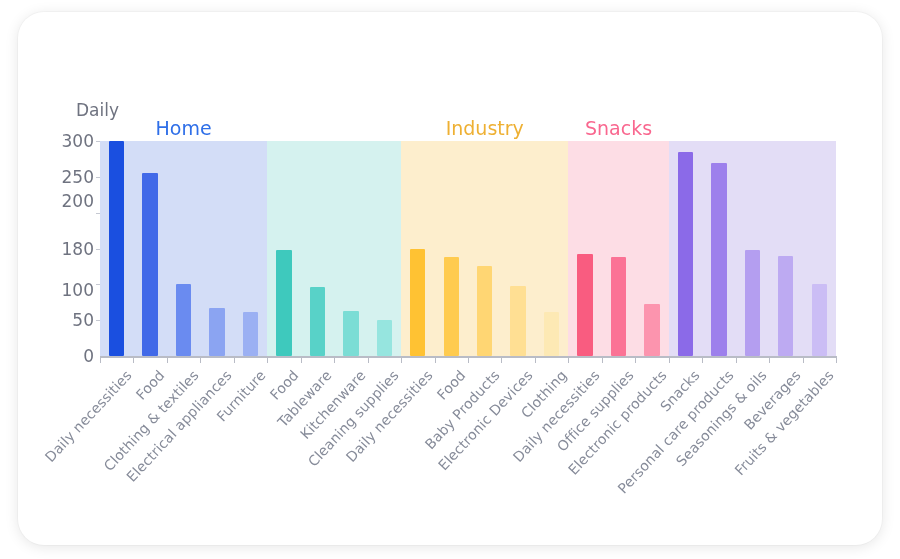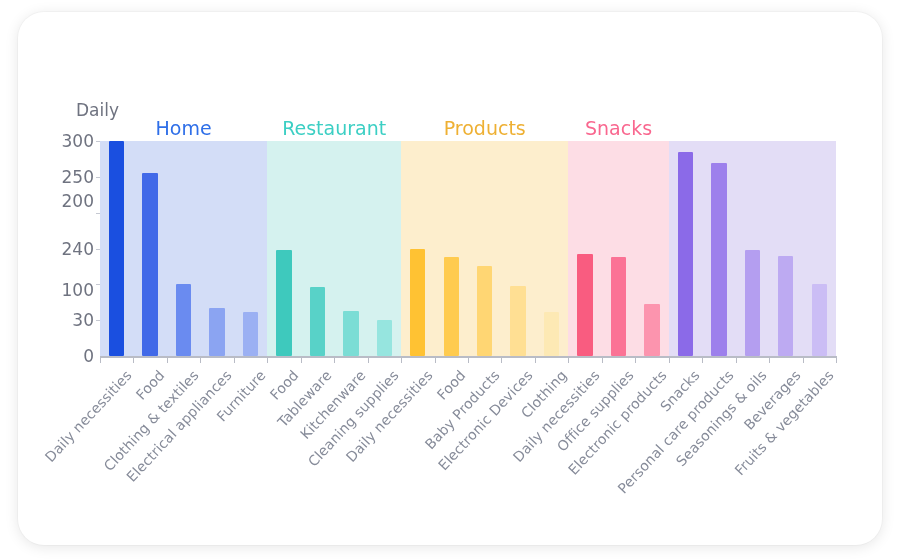--- a/index.html
+++ b/index.html
@@ -115,23 +115,23 @@
 </head>
 <body>
 
 <div id="card">
 
 
   <div id="amount-label">Daily</div>
 
   <div id="yaxis-wrap">
       <div class="ylabel" style="top: 215px;">0</div>
-      <div class="ylabel" style="top: 179.167px;">30</div>
+      <div class="ylabel" style="top: 179.167px;">50</div>
       <div class="ylabel" style="top: 149px;">100</div>
-      <div class="ylabel" style="top: 107.5px;">240</div>
+      <div class="ylabel" style="top: 107.5px;">180</div>
       <div class="ylabel" style="top: 60px;">200</div>
       <div class="ylabel" style="top: 36px;">250</div>
       <div class="ylabel" style="top: 0px;">300</div>
     </div>
 
   <div id="plot">
       <div class="band" style="left: 0px; width: 167.273px; background: rgb(211, 221, 247);"></div>
       <div class="bar" title="Daily necessities: 300" style="left: 9.03273px; width: 15.3891px; height: 215px; background: rgb(26, 79, 224);"></div>
       <div class="bar" title="Food: 256" style="left: 42.4873px; width: 15.3891px; height: 183.467px; background: rgb(65, 105, 232);"></div>
       <div class="bar" title="Clothing &amp; textiles: 101" style="left: 75.9418px; width: 15.3891px; height: 72.3833px; background: rgb(106, 139, 240);"></div>
@@ -172,30 +172,29 @@
     <div class="tick" style="left: 82px;"></div>
     <div class="xlabel" style="left: 104.727px;">Daily necessities</div>
     <div class="tick" style="left: 115.455px;"></div>
     <div class="xlabel" style="left: 138.182px;">Food</div>
     <div class="tick" style="left: 148.909px;"></div>
     <div class="xlabel" style="left: 171.636px;">Clothing &amp; textiles</div>
     <div class="tick" style="left: 182.364px;"></div>
     <div class="xlabel" style="left: 205.091px;">Electrical appliances</div>
     <div class="tick" style="left: 215.818px;"></div>
     <div class="xlabel" style="left: 238.545px;">Furniture</div>
-    <div class="group-head" style="color: rgb(60, 207, 196); left: 316.182px;">Restaurant</div>
     <div class="tick" style="left: 249.273px;"></div>
     <div class="xlabel" style="left: 272px;">Food</div>
     <div class="tick" style="left: 282.727px;"></div>
     <div class="xlabel" style="left: 305.455px;">Tableware</div>
     <div class="tick" style="left: 316.182px;"></div>
     <div class="xlabel" style="left: 338.909px;">Kitchenware</div>
     <div class="tick" style="left: 349.636px;"></div>
     <div class="xlabel" style="left: 372.364px;">Cleaning supplies</div>
-    <div class="group-head" style="color: rgb(238, 176, 51); left: 466.727px;">Products</div>
+    <div class="group-head" style="color: rgb(238, 176, 51); left: 466.727px;">Industry</div>
     <div class="tick" style="left: 383.091px;"></div>
     <div class="xlabel" style="left: 405.818px;">Daily necessities</div>
     <div class="tick" style="left: 416.545px;"></div>
     <div class="xlabel" style="left: 439.273px;">Food</div>
     <div class="tick" style="left: 450px;"></div>
     <div class="xlabel" style="left: 472.727px;">Baby Products</div>
     <div class="tick" style="left: 483.455px;"></div>
     <div class="xlabel" style="left: 506.182px;">Electronic Devices</div>
     <div class="tick" style="left: 516.909px;"></div>
     <div class="xlabel" style="left: 539.636px;">Clothing</div>

